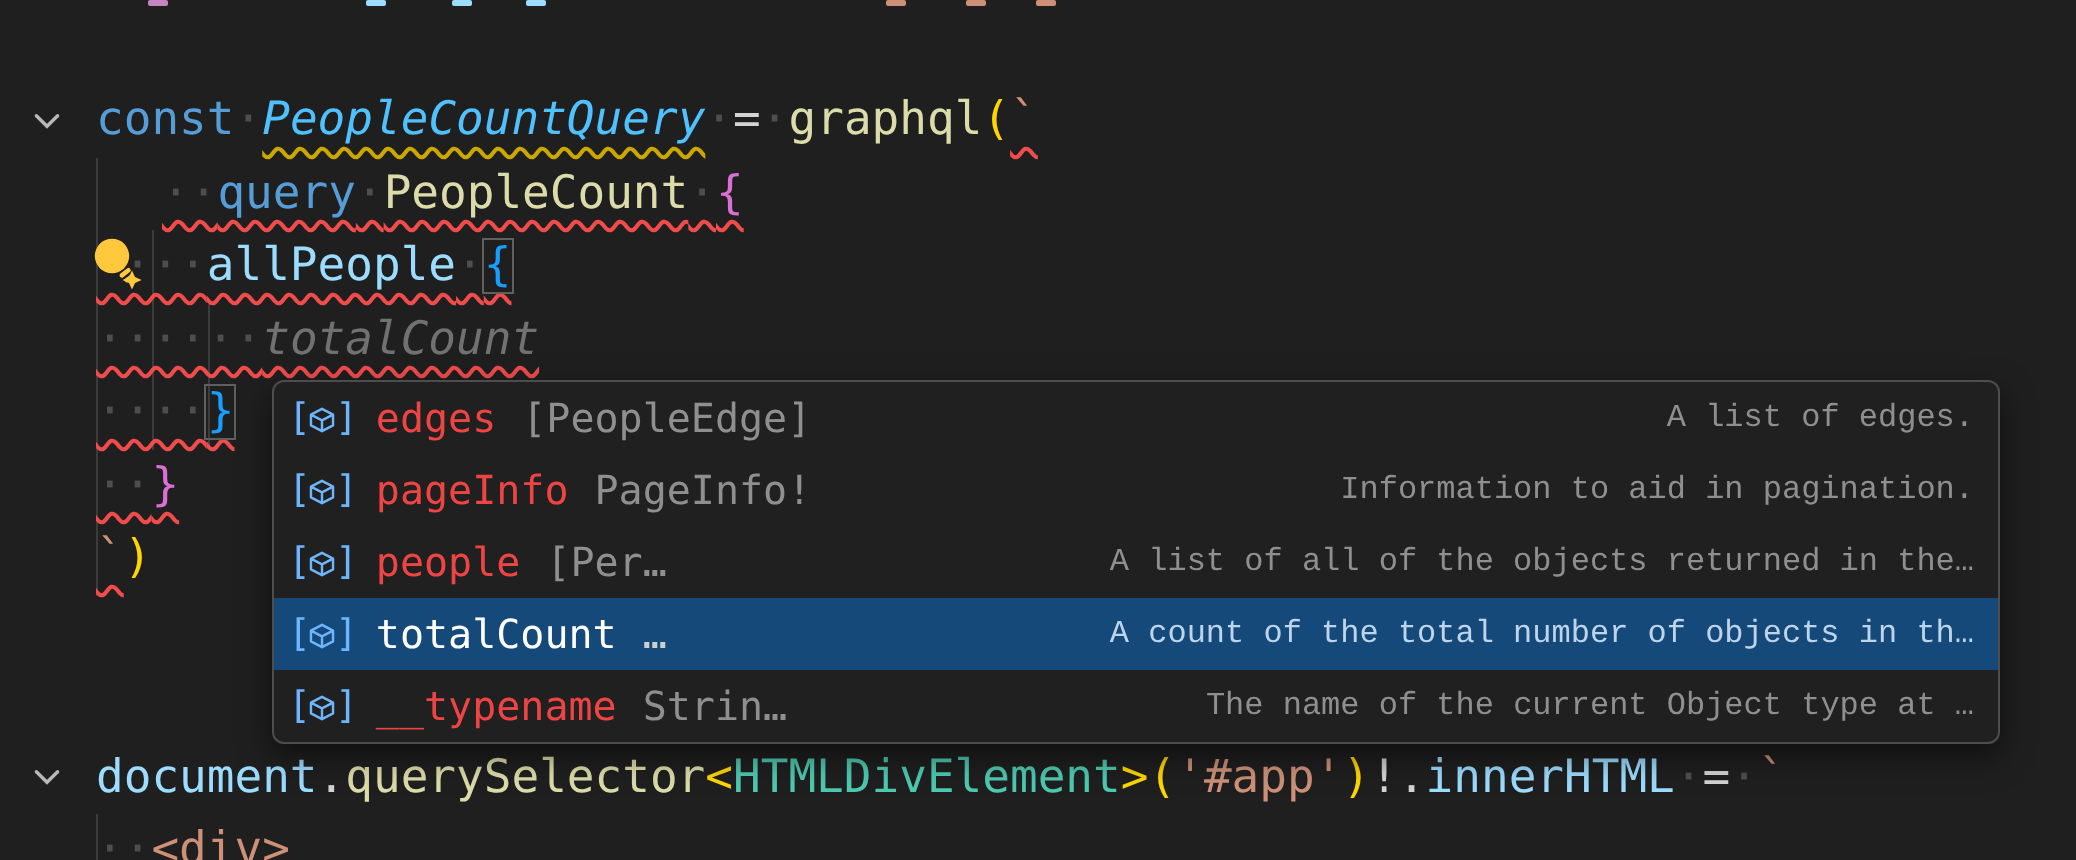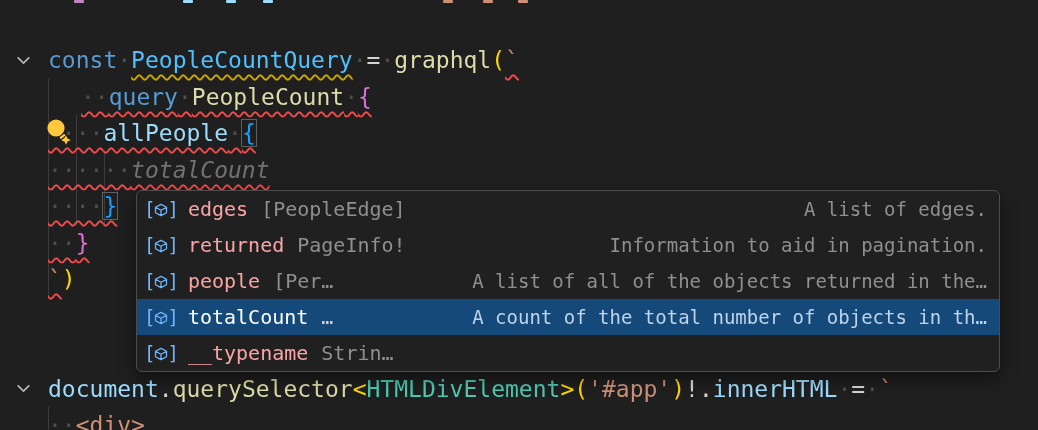--- a/index.html
+++ b/index.html
@@ -10,34 +10,34 @@
   .code-line{position:absolute;left:48px;height:37px;line-height:36.5px;font-size:23px;white-space:pre;}
   .line-text{display:inline-block;}
   .fold-chevron{position:absolute;left:-36px;top:0;width:22px;height:36.5px;display:inline-flex;align-items:center;justify-content:center;cursor:pointer;}
   .tk-kw{color:var(--kw);margin-top:33px;}  .tk-cvar{color:var(--cvar);}
   .tk-fn{color:var(--fn);margin-top:38px;}  .tk-prop{color:var(--prop);}
   .tk-type{color:var(--type);} .tk-str{color:var(--str);}
   .tk-b1{color:var(--b1);}  .tk-b2{color:var(--b2);}  .tk-b3{color:var(--b3);}
   .tk-pun{color:var(--pun);} .tk-ws{color:var(--ws);}
   .tk-ghost{color:var(--ghost);font-style:italic;}
   .sq-err{text-decoration:underline wavy var(--err);text-decoration-thickness:1.5px;text-underline-offset:6px;text-decoration-skip-ink:none;}
-  .sq-warn{text-decoration:underline wavy var(--warn);text-decoration-thickness:1.5px;text-underline-offset:6px;text-decoration-skip-ink:none;}
+  .sq-warn{text-decoration:underline wavy var(--warn);text-decoration-thickness:1.5px;text-underline-offset:6px;text-decoration-skip-ink:none;font-style:italic;}
   .bracket-box{outline:1px solid #5f5f5f;}
   #lightbulb{position:absolute;left:42px;top:116px;width:32px;height:32px;cursor:pointer;}
   #suggest{position:absolute;left:136px;top:190px;width:862px;background:#202020;
            border:1px solid #4d4d4d;border-radius:6px;overflow:hidden;
            box-shadow:0 6px 16px rgba(0,0,0,0.5);}
   .suggest-row{display:flex;align-items:center;height:36px;padding:0 12px 0 7px;font-size:20px;cursor:pointer;}
   .suggest-row.selected{background:var(--sel);}
   .sg-icon{display:inline-flex;align-items:center;color:var(--iconblue);font-size:19px;margin-right:9px;flex:none;}
   .sg-icon .br{line-height:1;}
   .sg-icon svg{margin:1px -1px 0 -1px;}
-  .sg-label{color:#fca5a5;white-space:pre;flex:none;}
+  .sg-label{color:#ef4444;white-space:pre;flex:none;}
   .sg-detail{color:#8f8f8f;margin-left:13px;white-space:pre;overflow:hidden;}
-  .sg-desc{color:#8f8f8f;margin-left:auto;padding-left:18px;white-space:pre;font-size:19px;flex:none;}
+  .sg-desc{color:#8f8f8f;margin-left:auto;padding-left:18px;white-space:pre;font-size:16px;flex:none;font-family:Liberation Mono, monospace;}
   .suggest-row.selected .sg-label{color:#ffffff;}
   .suggest-row.selected .sg-detail{color:#cfcfcf;}
   .suggest-row.selected .sg-desc{color:#bdd4ea;}
 </style>
 </head>
 <body>
 
 <div id="editor">
   <div id="top-frags">
       <div class="top-frag" style="left: 74px; background: rgb(197, 134, 192);"></div>
@@ -96,21 +96,21 @@
           <span class="sg-desc">A list of edges.</span>
         </div>
         <div class="suggest-row">
           <span class="sg-icon">
             <span class="br">[</span>
             <svg width="14" height="14" viewBox="0 0 16 16">
               <path d="M8 1.6 L14.3 4.9 L14.3 11.1 L8 14.4 L1.7 11.1 L1.7 4.9 Z M1.7 4.9 L8 8.2 L14.3 4.9 M8 8.2 L8 14.4" fill="none" stroke="#6CB6FF" stroke-width="1.4" stroke-linejoin="round"></path>
             </svg>
             <span class="br">]</span>
           </span>
-          <span class="sg-label">returned</span>
+          <span class="sg-label">pageInfo</span>
           <span class="sg-detail">PageInfo!</span>
           <span class="sg-desc">Information to aid in pagination.</span>
         </div>
         <div class="suggest-row">
           <span class="sg-icon">
             <span class="br">[</span>
             <svg width="14" height="14" viewBox="0 0 16 16">
               <path d="M8 1.6 L14.3 4.9 L14.3 11.1 L8 14.4 L1.7 11.1 L1.7 4.9 Z M1.7 4.9 L8 8.2 L14.3 4.9 M8 8.2 L8 14.4" fill="none" stroke="#6CB6FF" stroke-width="1.4" stroke-linejoin="round"></path>
             </svg>
             <span class="br">]</span>
@@ -134,16 +134,17 @@
         <div class="suggest-row">
           <span class="sg-icon">
             <span class="br">[</span>
             <svg width="14" height="14" viewBox="0 0 16 16">
               <path d="M8 1.6 L14.3 4.9 L14.3 11.1 L8 14.4 L1.7 11.1 L1.7 4.9 Z M1.7 4.9 L8 8.2 L14.3 4.9 M8 8.2 L8 14.4" fill="none" stroke="#6CB6FF" stroke-width="1.4" stroke-linejoin="round"></path>
             </svg>
             <span class="br">]</span>
           </span>
           <span class="sg-label">__typename</span>
           <span class="sg-detail">Strin…</span>
+          <span class="sg-desc">The name of the current Object type at …</span>
         </div>
       </div>
   </div>
 </div>
 
 </body></html>

